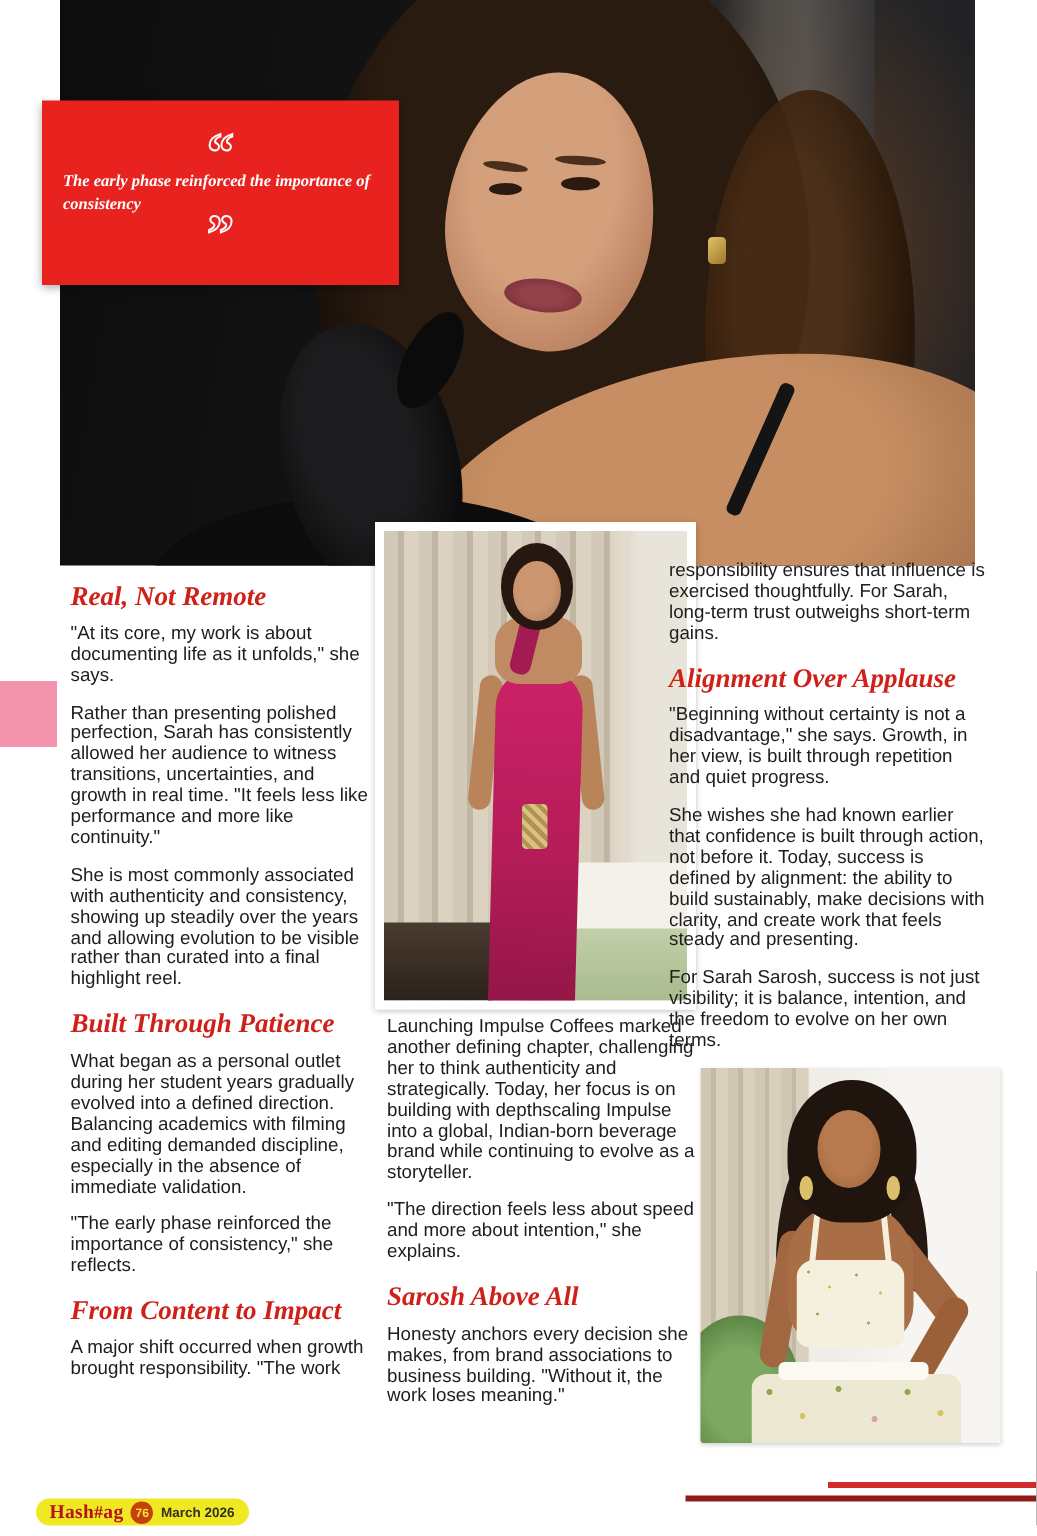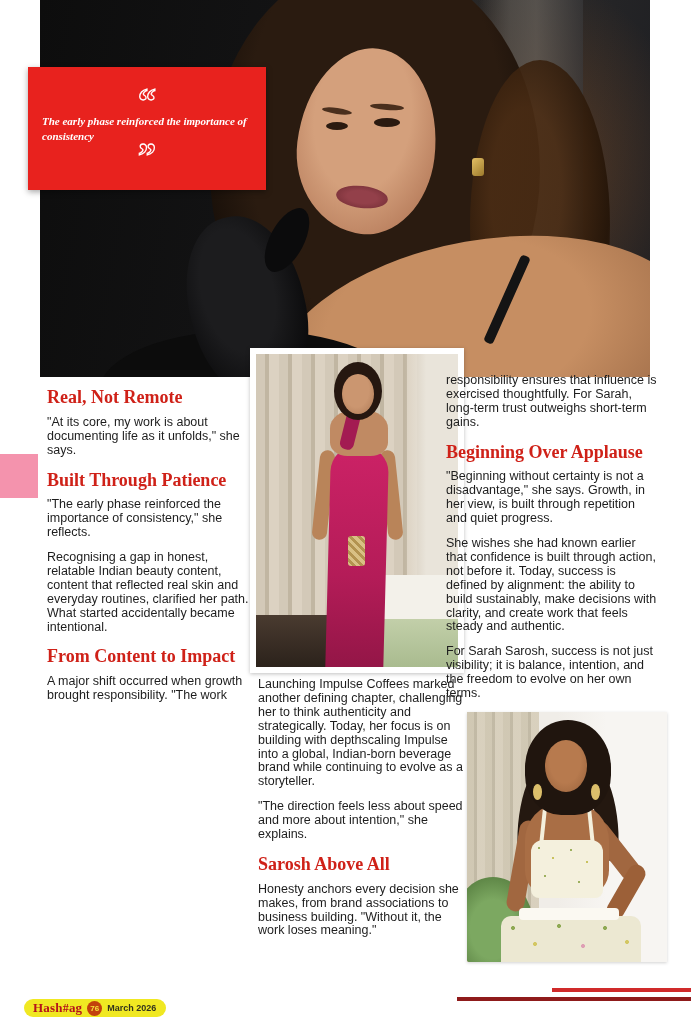--- a/index.html
+++ b/index.html
@@ -107,21 +107,21 @@
   .qmark{font-family:"Liberation Serif","DejaVu Serif",serif;font-size:36px;line-height:22px;height:22px;
     color:transparent;-webkit-text-stroke:1.3px #ffffff;font-weight:bold;}
   .quote-text{font-family:"Liberation Serif","DejaVu Serif",serif;font-style:italic;font-weight:bold;
     font-size:11px;line-height:1.35;text-align:left;padding:2px 14px;}
   
   .col{position:absolute;}
   .col1{left:47px;top:388px;width:203px;}
   .col2{left:258px;top:678px;width:205px;}
   .col3{left:446px;top:374px;width:212px;}
   .h{font-family:"Liberation Serif","DejaVu Serif",serif;font-weight:bold;color:var(--accent,#cf2118);
-    font-size:18px;line-height:1.1;margin:13px 0 8px 0;}
+    font-size:18px;line-height:1.1;margin:13px 0 8px 0;font-style:italic;}
   .col .h:first-child{margin-top:0;}
   .p{font-size:12.5px;line-height:13.9px;margin:0 0 11px 0;letter-spacing:0;}
   
   .pink-tab{position:absolute;left:0;top:454px;width:38px;height:44px;background:var(--tab-pink,#f493ad);}
   .redline1{position:absolute;left:552px;top:988px;width:139px;height:4px;background:var(--line-bright,#d02a2a);}
   .redline2{position:absolute;left:457px;top:997px;width:234px;height:4px;background:var(--line-dark,#8f1b1b);}
   
   .badge{position:absolute;left:24px;top:999px;height:18px;display:inline-flex;align-items:center;gap:5px;
     padding:0 10px 0 9px;border-radius:12px;background:var(--badge-bg,#f0e822);}
   .logo{font-family:"Liberation Serif","DejaVu Serif",serif;font-weight:bold;font-size:13px;color:#b5121b;letter-spacing:.2px;}
@@ -158,23 +158,25 @@
     <div class="qmark">“</div>
     <div class="quote-text">The early phase reinforced the importance of consistency</div>
     <div class="qmark">”</div>
   </div>
 
   <div class="pink-tab"></div>
 
   <div class="col col1">
     <h3 class="h">Real, Not Remote</h3>
     <p class="p">"At its core, my work is about documenting life as it unfolds," she says.</p>
+    <p class="p">Rather than presenting polished perfection, Sarah has consistently allowed her audience to witness transitions, uncertainties, and growth in real time. "It feels less like performance and more like continuity."</p>
+    <p class="p">She is most commonly associated with authenticity and consistency, showing up steadily over the years and allowing evolution to be visible rather than curated into a final highlight reel.</p>
     <h3 class="h">Built Through Patience</h3>
+    <p class="p">What began as a personal outlet during her student years gradually evolved into a defined direction. Balancing academics with filming and editing demanded discipline, especially in the absence of immediate validation.</p>
     <p class="p">"The early phase reinforced the importance of consistency," she reflects.</p>
-    <p class="p">Recognising a gap in honest, relatable Indian beauty content, content that reflected real skin and everyday routines, clarified her path. What started accidentally became intentional.</p>
     <h3 class="h">From Content to Impact</h3>
     <p class="p">A major shift occurred when growth brought responsibility. "The work</p>
   </div>
 
   <div class="photo mid">
     <div class="room"></div>
     <div class="wall"></div>
     <div class="bed"></div>
     <div class="blanket"></div>
     <div class="dark-corner"></div>
@@ -190,23 +192,23 @@
 
   <div class="col col2">
     <p class="p">Launching Impulse Coffees marked another defining chapter, challenging her to think authenticity and strategically. Today, her focus is on building with depthscaling Impulse into a global, Indian-born beverage brand while continuing to evolve as a storyteller.</p>
     <p class="p">"The direction feels less about speed and more about intention," she explains.</p>
     <h3 class="h">Sarosh Above All</h3>
     <p class="p">Honesty anchors every decision she makes, from brand associations to business building. "Without it, the work loses meaning."</p>
   </div>
 
   <div class="col col3">
     <p class="p">responsibility ensures that influence is exercised thoughtfully. For Sarah, long-term trust outweighs short-term gains.</p>
-    <h3 class="h">Beginning Over Applause</h3>
+    <h3 class="h">Alignment Over Applause</h3>
     <p class="p">"Beginning without certainty is not a disadvantage," she says. Growth, in her view, is built through repetition and quiet progress.</p>
-    <p class="p">She wishes she had known earlier that confidence is built through action, not before it. Today, success is defined by alignment: the ability to build sustainably, make decisions with clarity, and create work that feels steady and authentic.</p>
+    <p class="p">She wishes she had known earlier that confidence is built through action, not before it. Today, success is defined by alignment: the ability to build sustainably, make decisions with clarity, and create work that feels steady and presenting.</p>
     <p class="p">For Sarah Sarosh, success is not just visibility; it is balance, intention, and the freedom to evolve on her own terms.</p>
   </div>
 
   <div class="photo floral">
     <div class="curtain2"></div>
     <div class="wall2"></div>
     <div class="plant"></div>
     <div class="curl-l"></div>
     <div class="curl-r"></div>
     <div class="arm2-l"></div>

